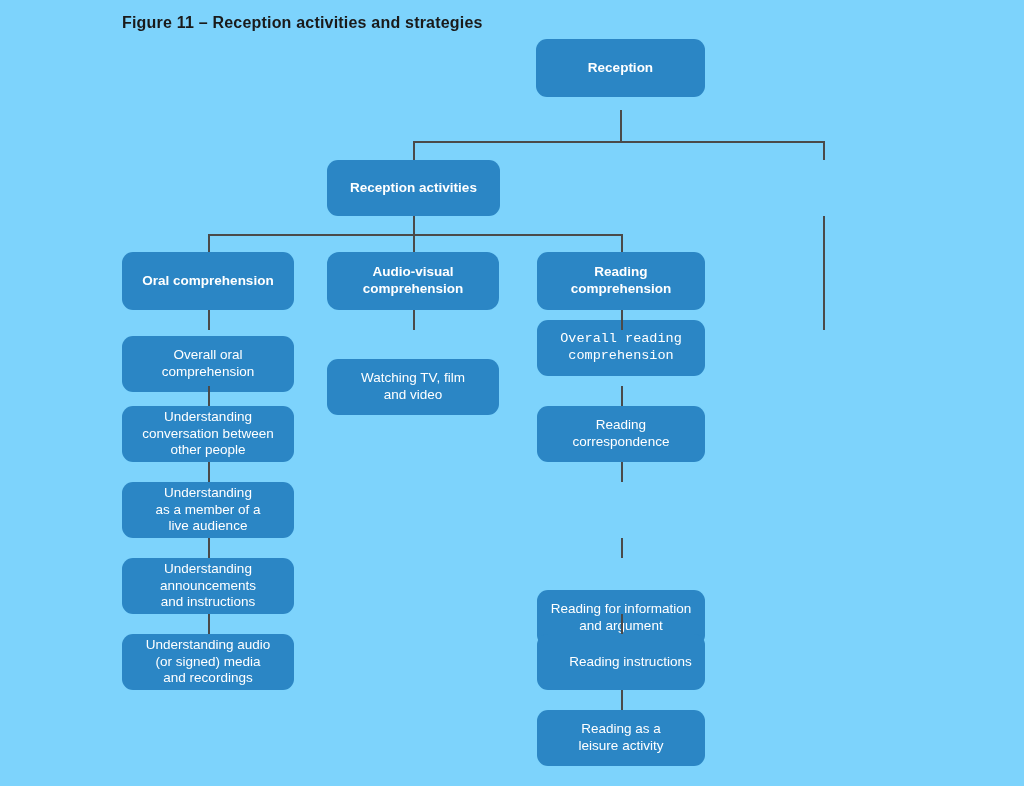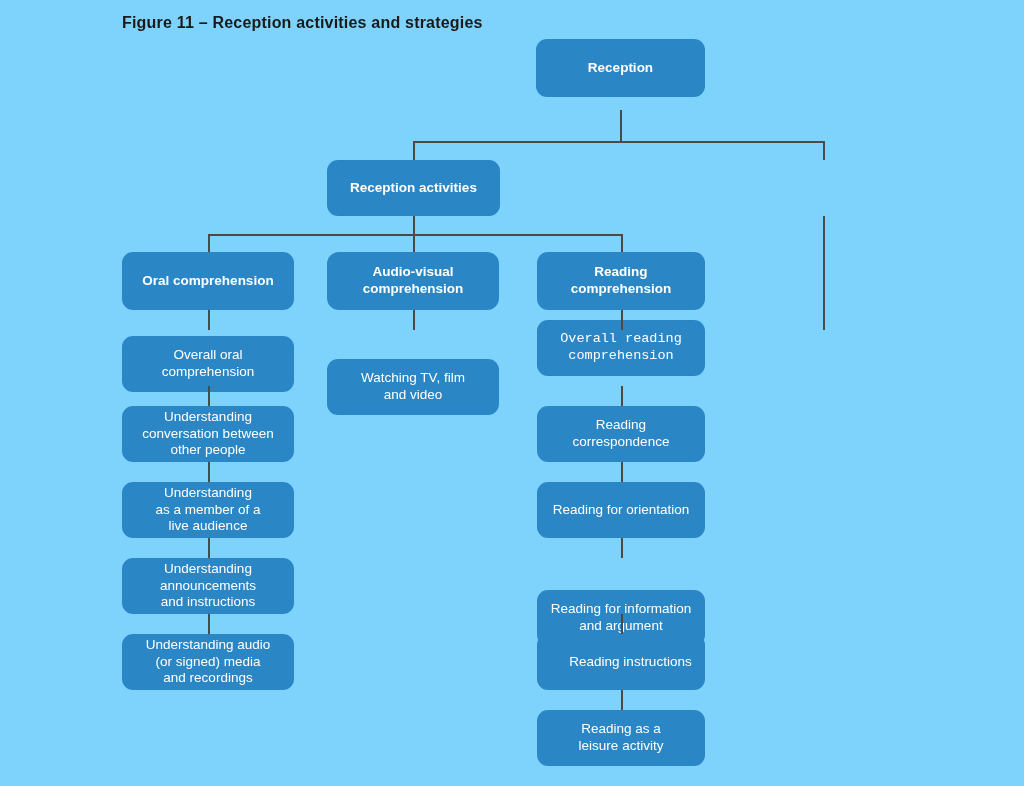--- a/index.html
+++ b/index.html
@@ -83,21 +83,20 @@
 (or signed) media
 and recordings</div>
 
   <div class="node" style="left:327px; top:330px; width:172px; height:56px;margin-top:29px;">Watching TV, film
 and video</div>
 
   <div class="node" style="left:537px; top:320px; width:168px; height:56px;font-family:Liberation Mono, monospace;">Overall reading
 comprehension</div>
   <div class="node" style="left:537px; top:406px; width:168px; height:56px;">Reading
 correspondence</div>
-  <div class="node" style="left:537px; top:482px; width:168px; height:56px;">Reading for orientation</div>
   <div class="node" style="left:537px; top:590px; width:168px; height:56px;">Reading for information
 and argument</div>
   <div class="node" style="left:537px; top:634px; width:168px; height:56px;padding-left:25px;">Reading instructions</div>
   <div class="node" style="left:537px; top:710px; width:168px; height:56px;">Reading as a
 leisure activity</div>
 
 
   <div class="line v" style="left:620px; top:110px; height:31px;"></div>
   <div class="line h" style="left:413px; top:141px; width:411px;"></div>
   <div class="line v" style="left:413px; top:141px; height:19px;"></div>

